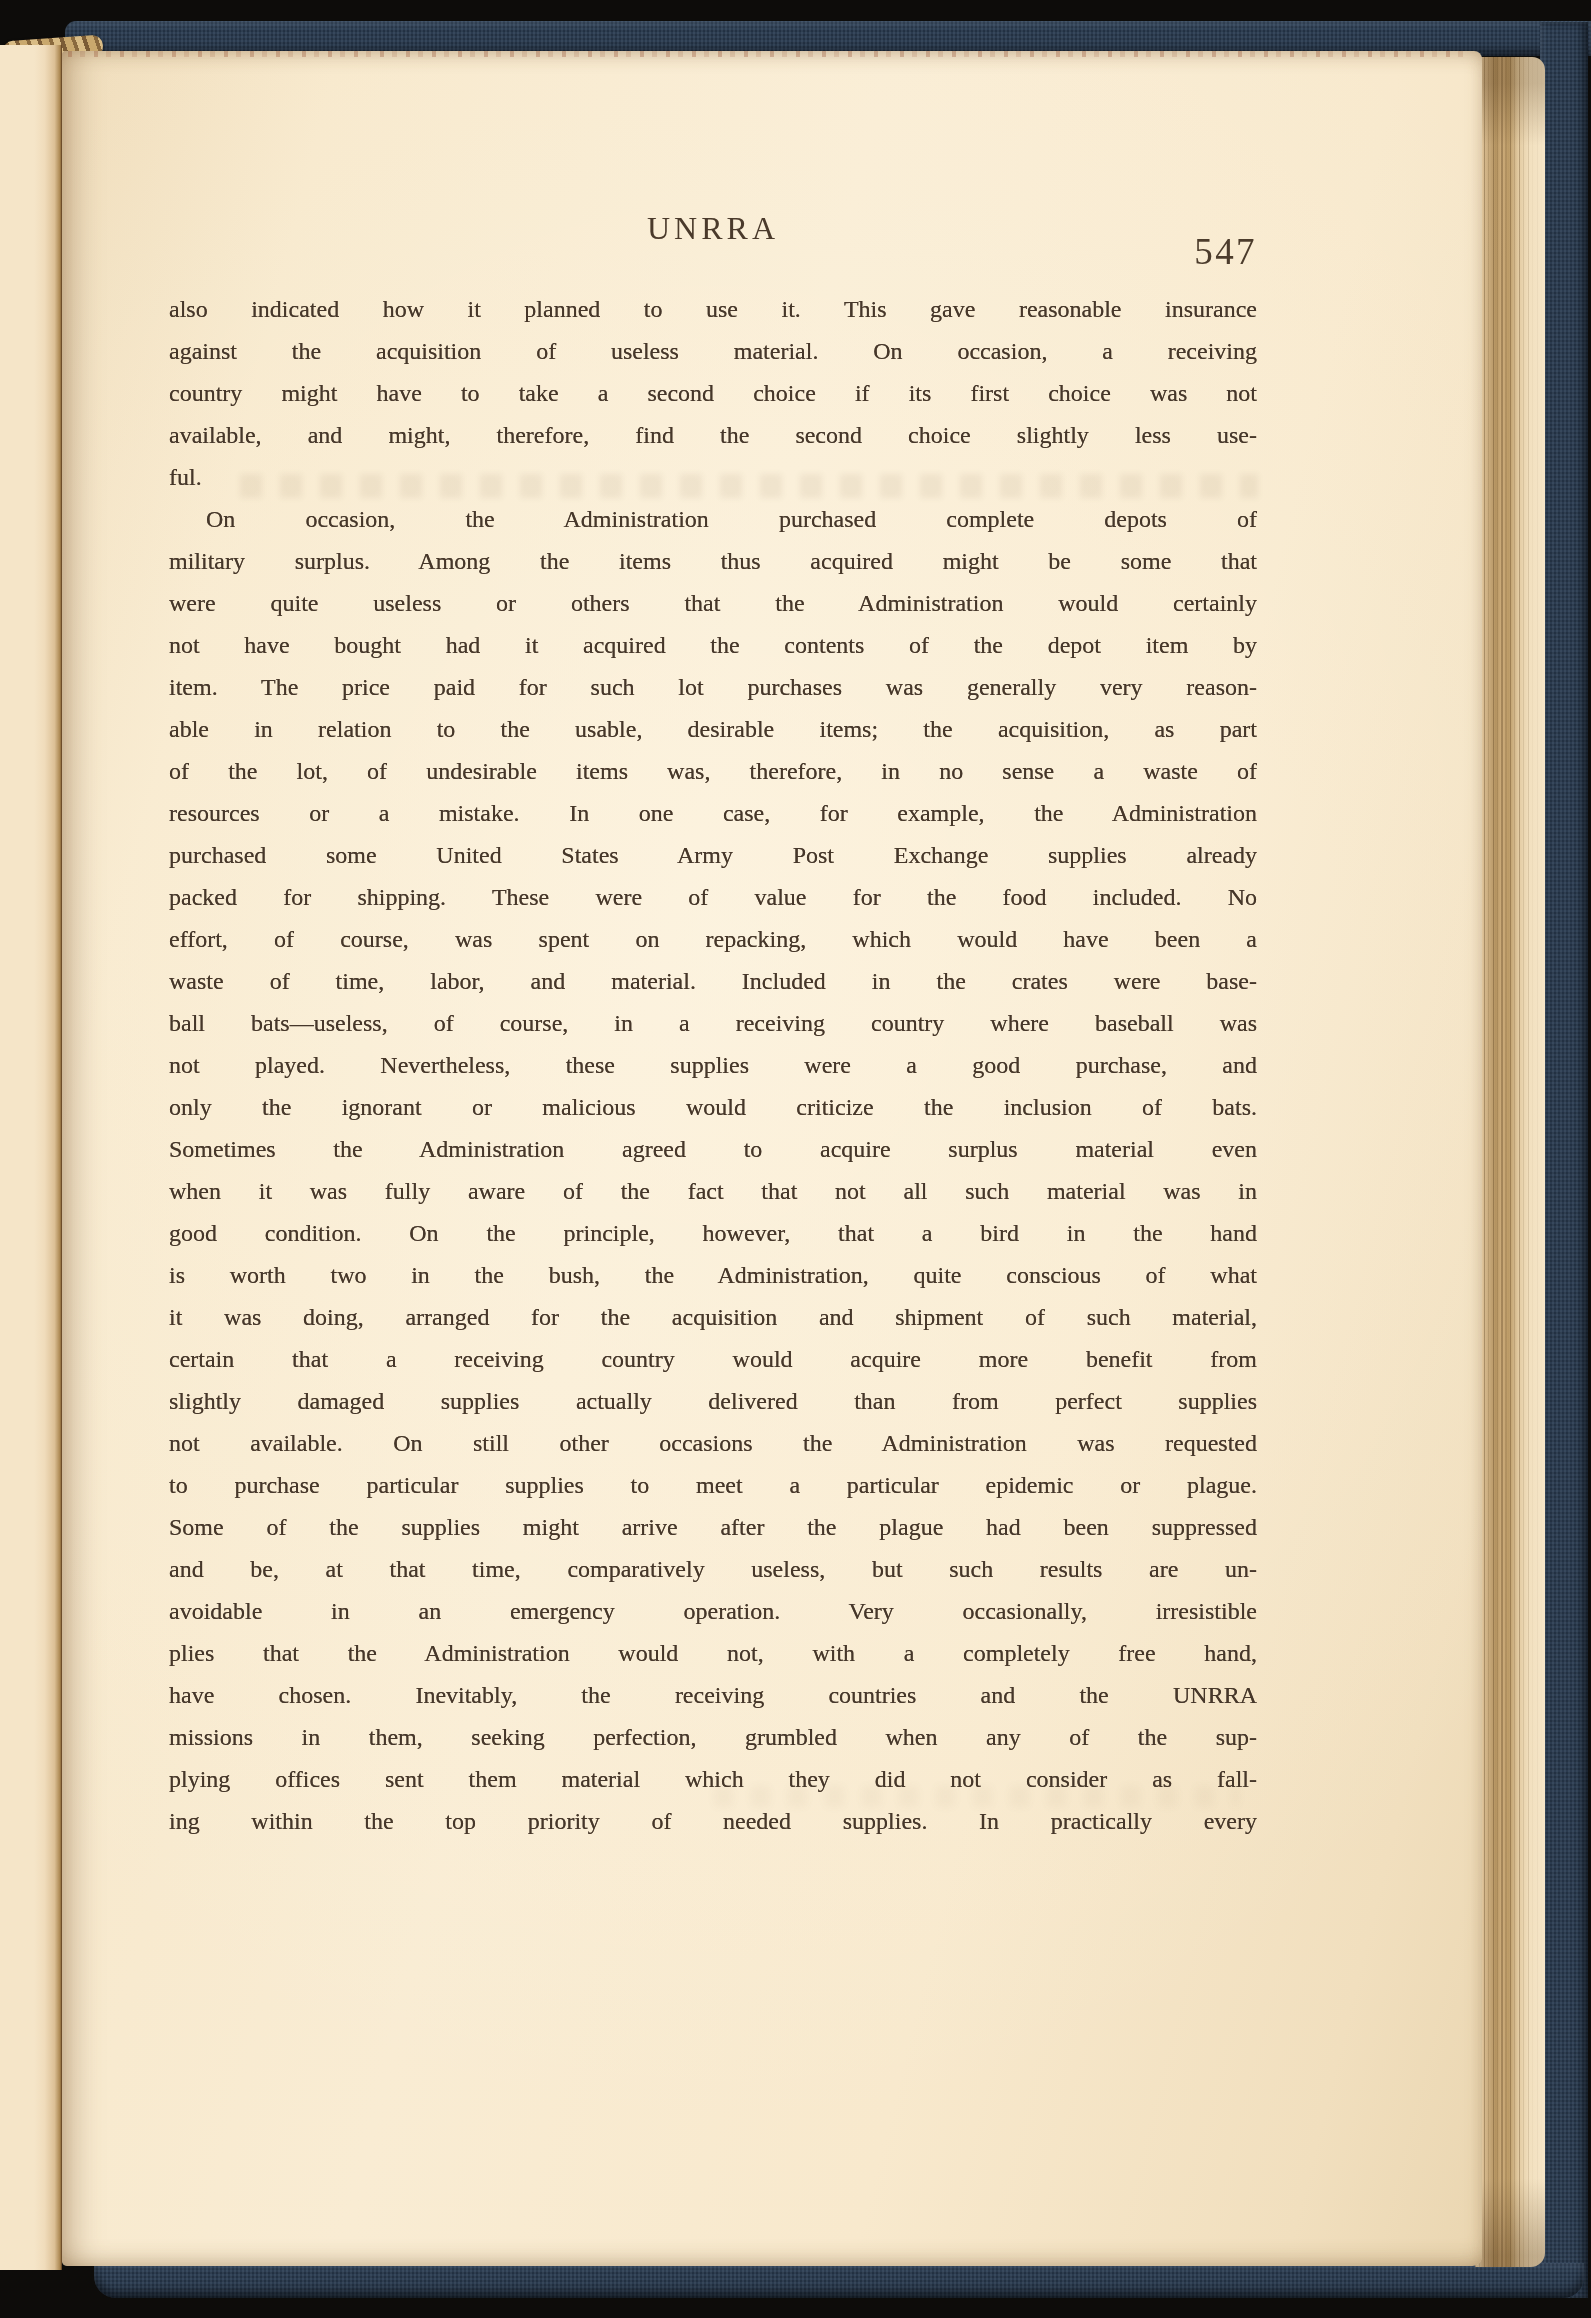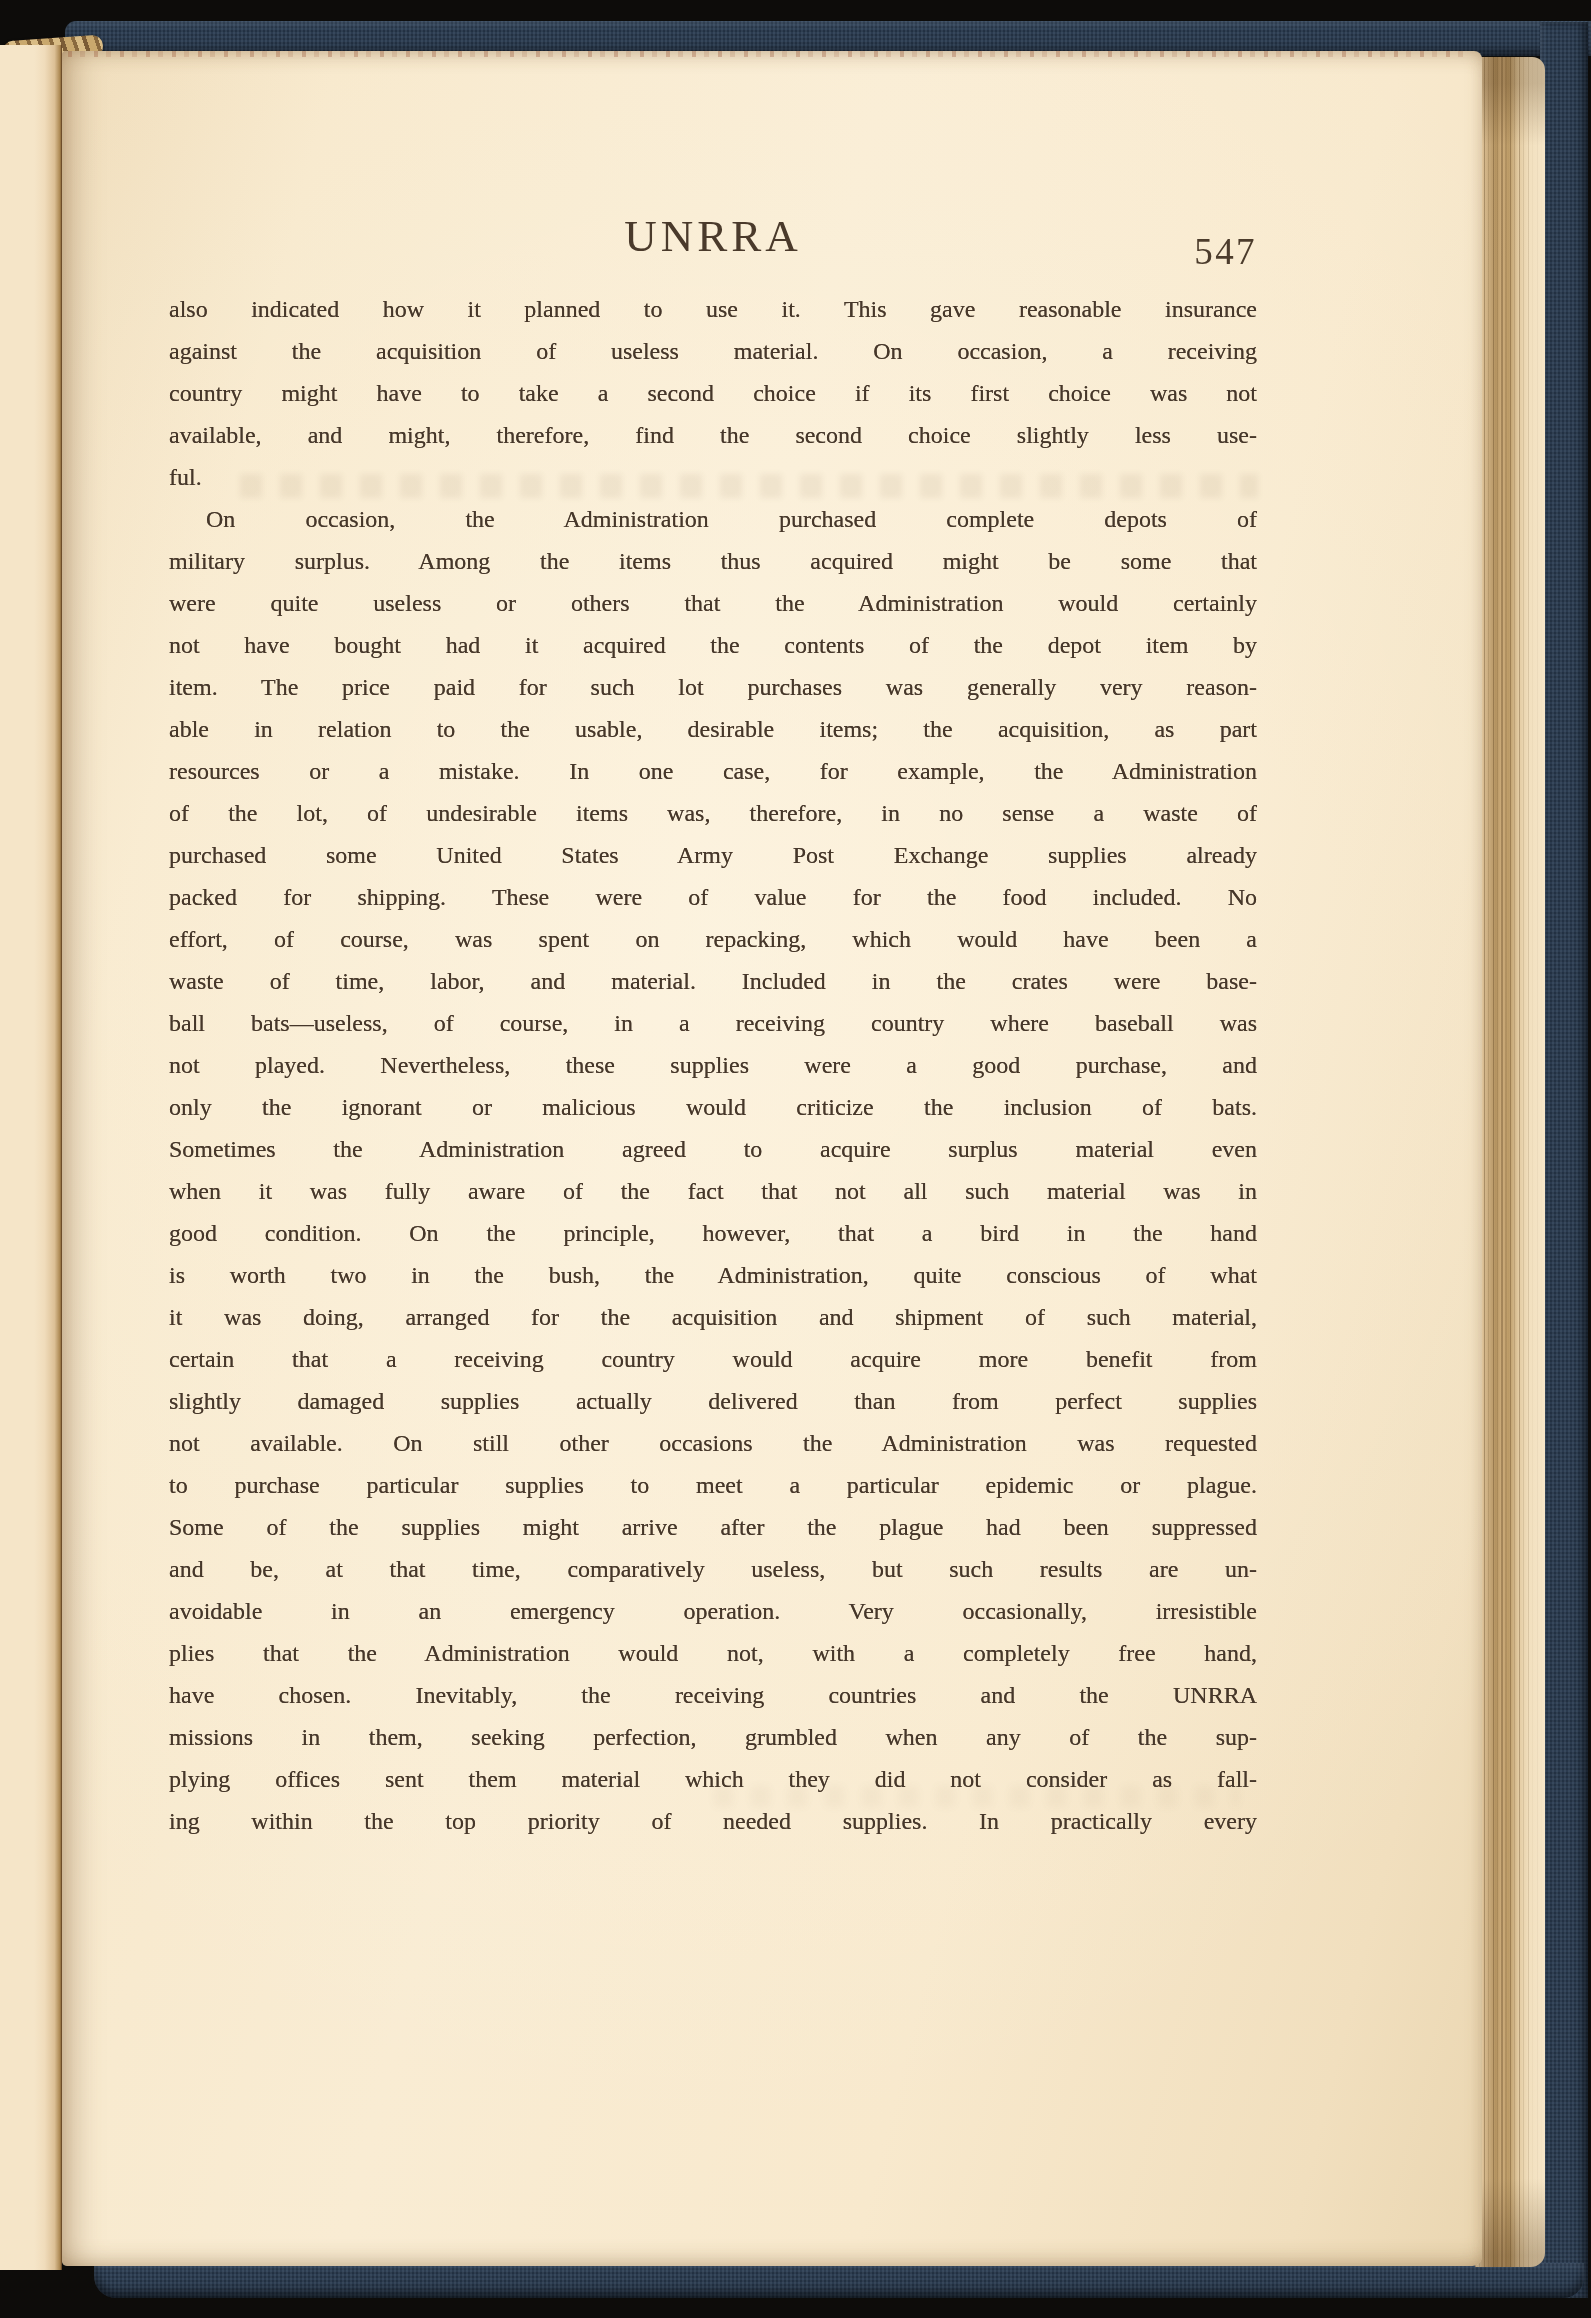--- a/index.html
+++ b/index.html
@@ -64,21 +64,21 @@
       inset -9.5px 0 20.7px -12.7px rgba(122,86,44,.28),
       inset 0 11px 20.7px -11px rgba(122,86,44,.30),
       inset 0 -16px 24px -14.3px rgba(122,86,44,.32);
     color:var(--c-ink,#46372a);
   }
   .deckle{left:6.4px;top:0;width:1400px;height:5.6px;opacity:.55;
     background:repeating-linear-gradient(90deg, rgba(145,72,42,.55) 0 4px, rgba(0,0,0,0) 4px 12px, rgba(145,72,42,.28) 12px 16.7px, rgba(0,0,0,0) 16.7px 26px);}
 
   .running-head{
     left:107px;top:159px;width:1088px;height:56px;
-    text-align:center;font-size:45px;letter-spacing:4px;
+    text-align:center;font-size:32px;letter-spacing:4px;
     color:#4a3a2b;
   }
   .folio{
     left:107px;top:179px;width:1088px;height:48px;
     text-align:right;font-size:37px;letter-spacing:2.4px;color:#4c3c2c;
   }
 
   .body-text{
     left:107px;top:237px;width:1088px;
     font-size:24px;line-height:42px;
@@ -123,22 +123,22 @@
     <div class="tline">against the acquisition of useless material. On occasion, a receiving</div>
     <div class="tline">country might have to take a second choice if its first choice was not</div>
     <div class="tline">available, and might, therefore, find the second choice slightly less use-</div>
     <div class="tline short">ful.</div>
     <div class="tline indent">On occasion, the Administration purchased complete depots of</div>
     <div class="tline">military surplus. Among the items thus acquired might be some that</div>
     <div class="tline">were quite useless or others that the Administration would certainly</div>
     <div class="tline">not have bought had it acquired the contents of the depot item by</div>
     <div class="tline">item. The price paid for such lot purchases was generally very reason-</div>
     <div class="tline">able in relation to the usable, desirable items; the acquisition, as part</div>
+    <div class="tline">of the lot, of undesirable items was, therefore, in no sense a waste of</div>
     <div class="tline">resources or a mistake. In one case, for example, the Administration</div>
-    <div class="tline">of the lot, of undesirable items was, therefore, in no sense a waste of</div>
     <div class="tline">purchased some United States Army Post Exchange supplies already</div>
     <div class="tline">packed for shipping. These were of value for the food included. No</div>
     <div class="tline">effort, of course, was spent on repacking, which would have been a</div>
     <div class="tline">waste of time, labor, and material. Included in the crates were base-</div>
     <div class="tline">ball bats—useless, of course, in a receiving country where baseball was</div>
     <div class="tline">not played. Nevertheless, these supplies were a good purchase, and</div>
     <div class="tline">only the ignorant or malicious would criticize the inclusion of bats.</div>
     <div class="tline">Sometimes the Administration agreed to acquire surplus material even</div>
     <div class="tline">when it was fully aware of the fact that not all such material was in</div>
     <div class="tline">good condition. On the principle, however, that a bird in the hand</div>

